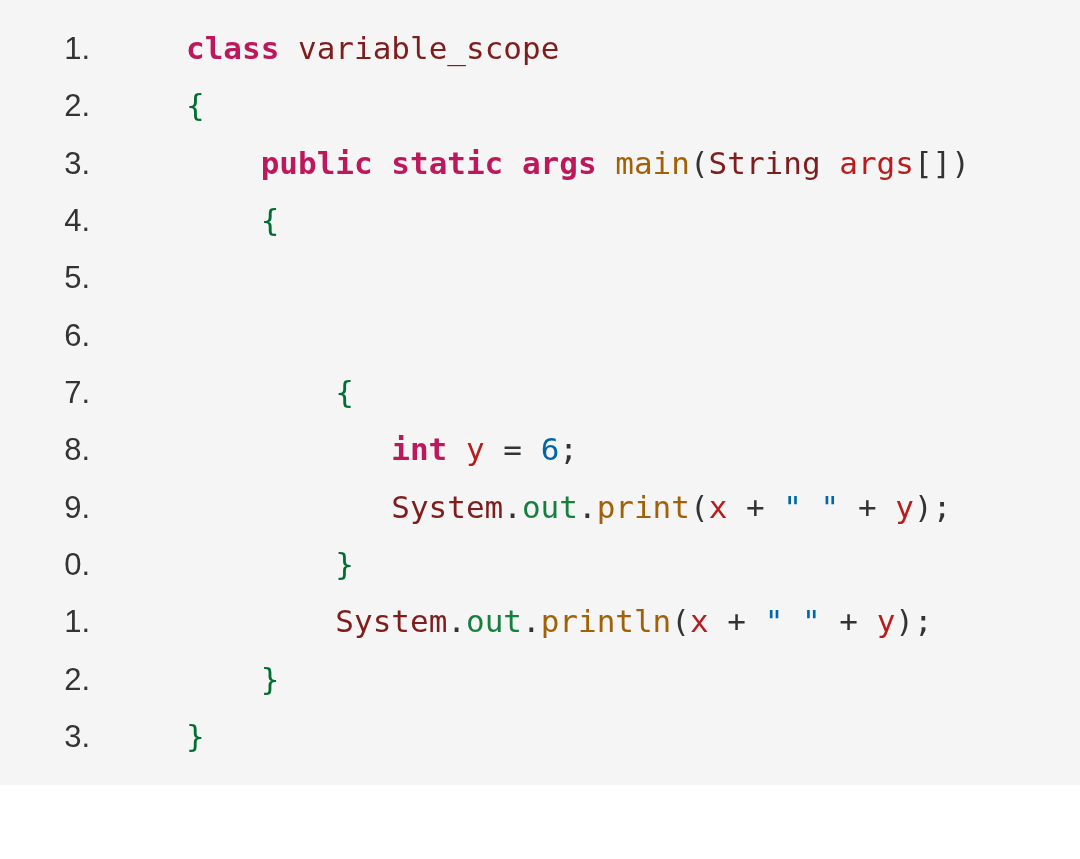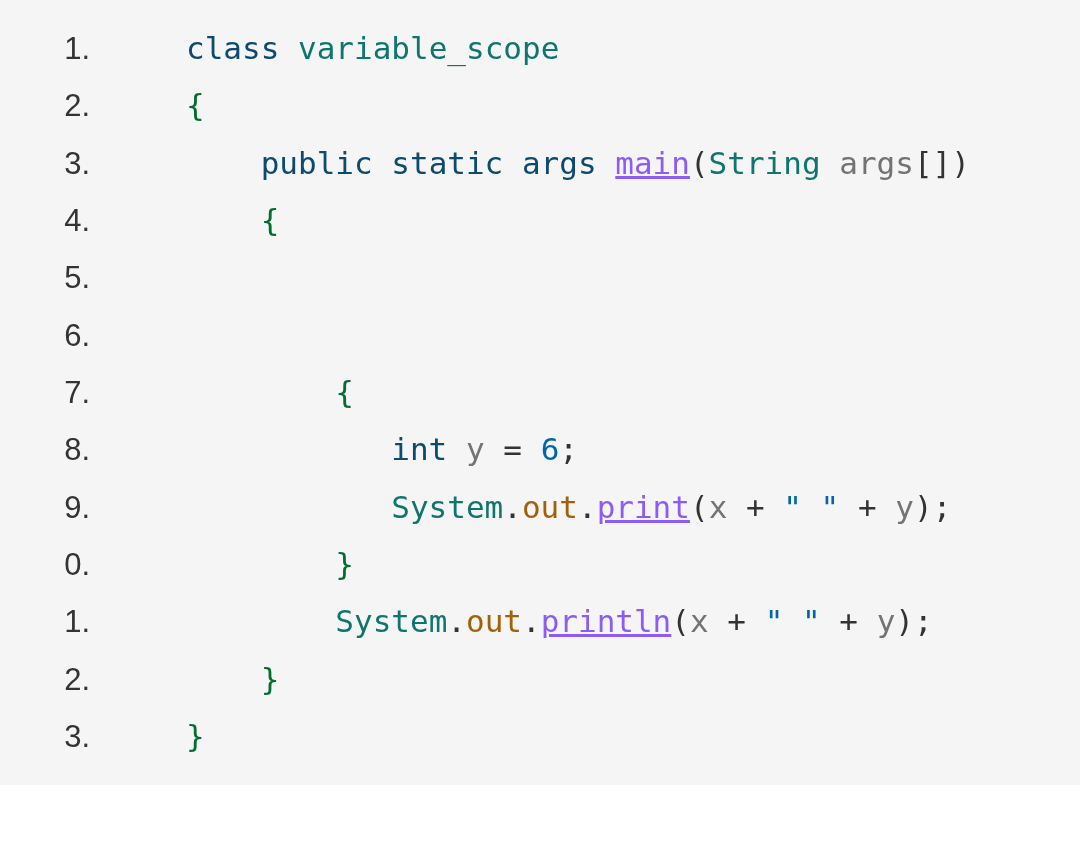--- a/index.html
+++ b/index.html
@@ -27,29 +27,29 @@
     padding-right: 40px;
     flex-shrink: 0;
     user-select: none;
     font-family: "Helvetica Neue", Arial, sans-serif;
     font-size: 31px;
   }
   .code-content {
     white-space: pre;
     font-family: "Consolas", "Menlo", "Monaco", monospace;
   }
-  .kw { color: #0c4a6e; font-weight: normal; margin-top: 29px; }
-  .cls { color: #0f766e; margin-top: 12px; }
-  .var { color: #737373; }
+  .kw { color: #be185d; font-weight: bold; margin-top: 29px; }
+  .cls { color: #7f1d1d; margin-top: 12px; }
+  .var { color: #b91c1c; }
   .num { color: #0066aa; }
   .str { color: #0066aa; }
   .punct { color: #333; }
   .brace { color: #006e2e; }
-  .call { color: #8b5cf6; text-decoration: underline; }
-  .obj { color: #a16207; }
+  .call { color: #a16207; }
+  .obj { color: #15803d; }
 </style>
 </head>
 <body>
 
 <div class="code-container">
     <div class="code-line">
       <span class="line-number">1.</span>
       <span class="code-content"><span>   </span><span class="kw">class</span><span> </span><span class="cls">variable_scope</span></span>
     </div>
     <div class="code-line">

